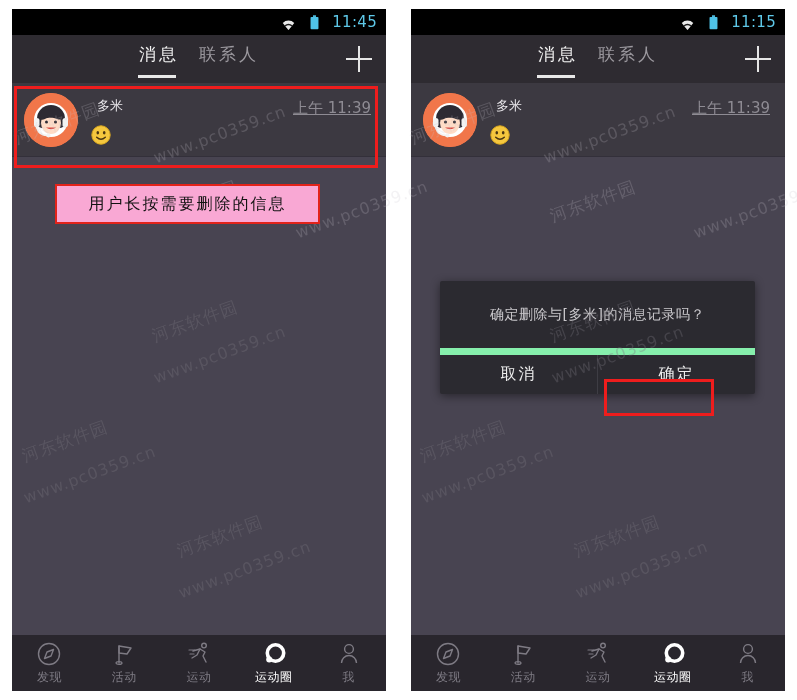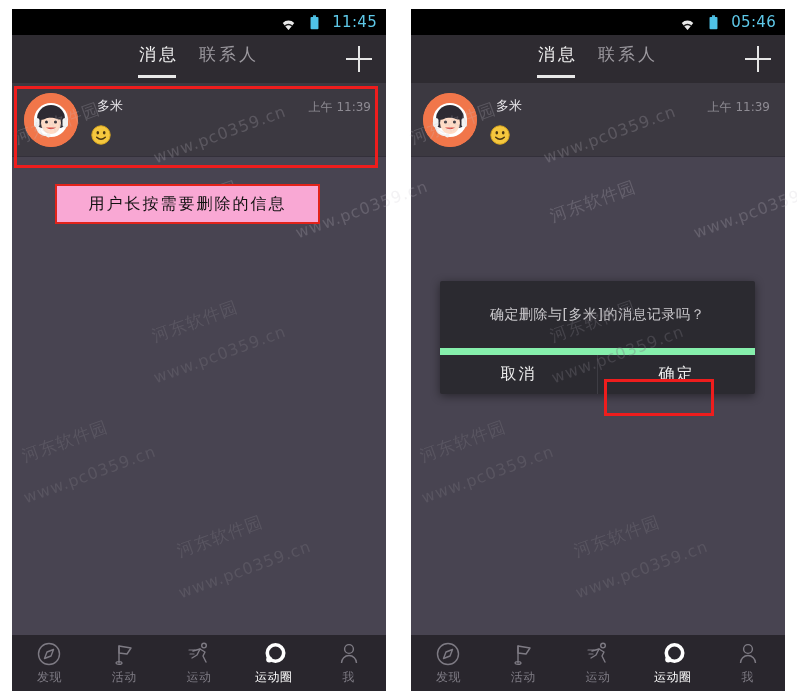--- a/index.html
+++ b/index.html
@@ -111,23 +111,23 @@
     position: absolute;
     top: 4px; left: 0; margin-left: 6px;
   }
   .msg-preview {
     position: absolute;
     bottom: 2px; left: 0;
     width: 20px; height: 20px;
   }
   .msg-time {
     color: #8e8b93;
-    font-size: 12px;
-    position: absolute;
-    top: 6px; right: 3px;
+    font-size: 15px;
+    position: absolute;
+    top: 6px; right: 3px; text-decoration: underline;
   }
 
   
   .body-fill { background: #484451; flex: 1 1 auto; }
 
   .screen {
     position: absolute;
     top: 26px; left: 0; right: 0; bottom: 0;
     display: flex; flex-direction: column;
   }
@@ -379,21 +379,21 @@
           <path d="M10 14 L5.5 8.4 A6.4 6.4 0 0 1 14.5 8.4 Z" fill="#1a1a1a"></path>
           <path d="M10 14 L6.6 9.8 A4.8 4.8 0 0 1 13.4 9.8 Z" fill="#e9e9e9"></path>
         </svg>
       </span>
       <span class="sb-batt">
         <svg viewBox="0 0 10 16" width="9" height="15">
           <rect x="3.3" y="0" width="3.4" height="1.8" fill="#4fc3e8"></rect>
           <rect x="0.6" y="1.8" width="8.8" height="13.6" rx="1" fill="#4fc3e8"></rect>
         </svg>
       </span>
-      <span class="sb-time">05:46</span>
+      <span class="sb-time">11:15</span>
     </div>
 
     <div class="screen">
 
       <div class="header">
         <div class="tabs">
           <div class="tab active">消息</div>
           <div class="tab">联系人</div>
         </div>
         <div class="plus-btn"></div>

